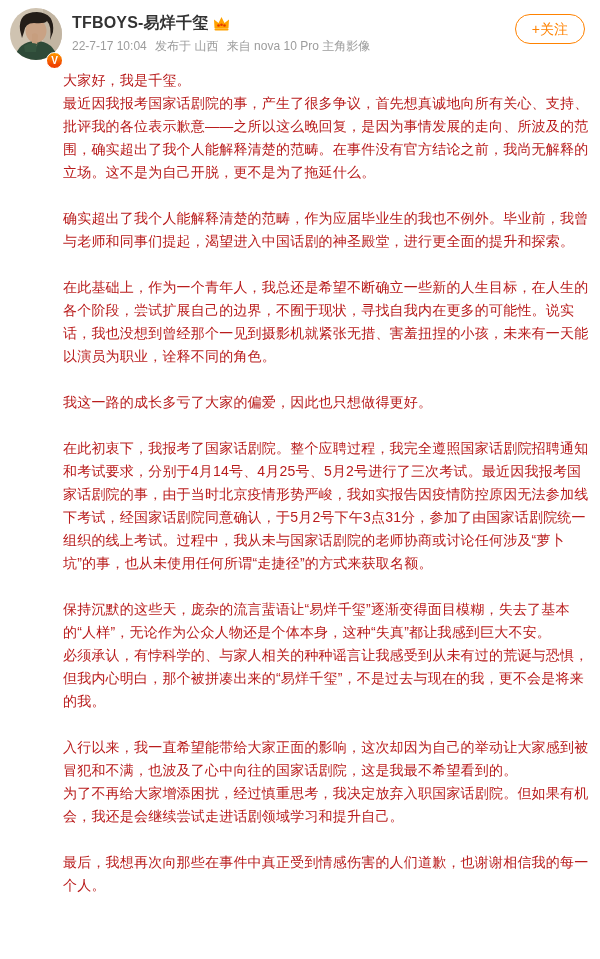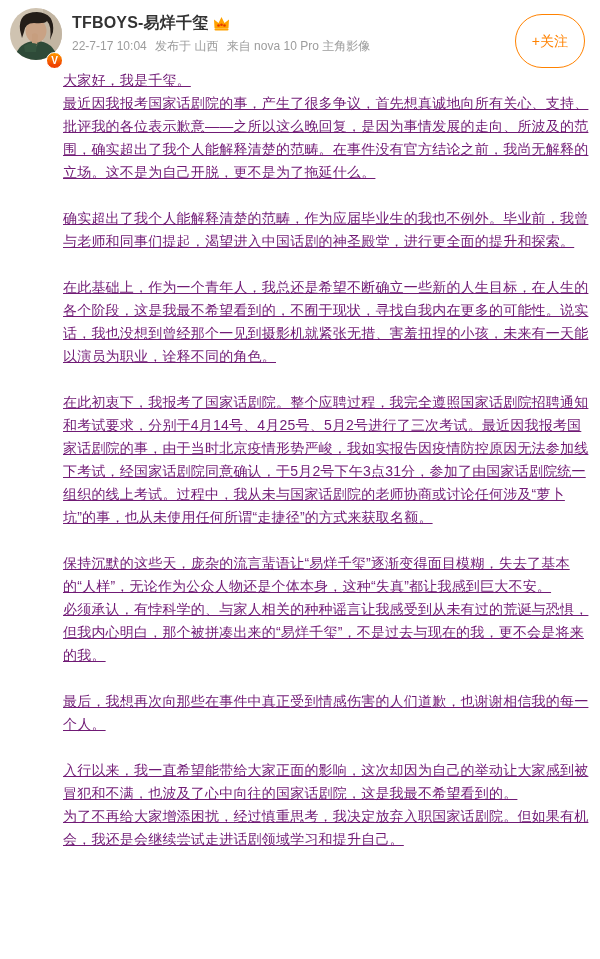--- a/index.html
+++ b/index.html
@@ -74,38 +74,37 @@
     margin-top: 4px;
     font-size: 12px;
     color: #9c9c9c;
     white-space: nowrap;
   }
   .meta-row span { margin-right: 5px; }
   .follow-btn {
     position: absolute;
     right: 15px;
     top: 14px;
-    padding: 17px 16px;
+    padding: 5px 16px;
     font-size: 14px;
     font-family: inherit;
     color: #ff8200;
     background: #ffffff;
     border: 1px solid #ff8200;
     border-radius: 999px;
     cursor: pointer;
     line-height: 18px;
   }
   
   .post-body {
     margin: 7px 11px 0 63px;
     font-size: 14px;
     line-height: 23px;
-    color: #701a75;
+    color: #b91c1c;
     letter-spacing: 0.2px;
-    text-decoration: underline;
   }
   .post-body p {
     margin: 0 0 23px 0;
     white-space: pre-wrap;
     word-break: break-all;
   }
   .post-date { margin-bottom: 0 !important; }
 </style>
 </head>
 <body>
@@ -148,22 +147,23 @@
     </div>
 
     <button class="follow-btn">+关注</button>
 
   </header>
 
   <main class="post-body">
     <p>大家好，我是千玺。
 最近因我报考国家话剧院的事，产生了很多争议，首先想真诚地向所有关心、支持、批评我的各位表示歉意——之所以这么晚回复，是因为事情发展的走向、所波及的范围，确实超出了我个人能解释清楚的范畴。在事件没有官方结论之前，我尚无解释的立场。这不是为自己开脱，更不是为了拖延什么。</p>
     <p>确实超出了我个人能解释清楚的范畴，作为应届毕业生的我也不例外。毕业前，我曾与老师和同事们提起，渴望进入中国话剧的神圣殿堂，进行更全面的提升和探索。</p>
-    <p>在此基础上，作为一个青年人，我总还是希望不断确立一些新的人生目标，在人生的各个阶段，这是我最不希望看到的，不囿于现状，寻找自我内在更多的可能性。说实话，我也没想到曾经那个一见到摄影机就紧张无措、害羞扭捏的小孩，未来有一天能以演员为职业，诠释不同的角色。</p>
+    <p>在此基础上，作为一个青年人，我总还是希望不断确立一些新的人生目标，在人生的各个阶段，尝试扩展自己的边界，不囿于现状，寻找自我内在更多的可能性。说实话，我也没想到曾经那个一见到摄影机就紧张无措、害羞扭捏的小孩，未来有一天能以演员为职业，诠释不同的角色。</p>
+    <p>我这一路的成长多亏了大家的偏爱，因此也只想做得更好。</p>
     <p>在此初衷下，我报考了国家话剧院。整个应聘过程，我完全遵照国家话剧院招聘通知和考试要求，分别于4月14号、4月25号、5月2号进行了三次考试。最近因我报考国家话剧院的事，由于当时北京疫情形势严峻，我如实报告因疫情防控原因无法参加线下考试，经国家话剧院同意确认，于5月2号下午3点31分，参加了由国家话剧院统一组织的线上考试。过程中，我从未与国家话剧院的老师协商或讨论任何涉及“萝卜坑”的事，也从未使用任何所谓“走捷径”的方式来获取名额。</p>
     <p>保持沉默的这些天，庞杂的流言蜚语让“易烊千玺”逐渐变得面目模糊，失去了基本的“人样”，无论作为公众人物还是个体本身，这种“失真”都让我感到巨大不安。
 必须承认，有悖科学的、与家人相关的种种谣言让我感受到从未有过的荒诞与恐惧，但我内心明白，那个被拼凑出来的“易烊千玺”，不是过去与现在的我，更不会是将来的我。</p>
-    <p>最后，我想再次向那些在事件中真正受到情感伤害的人们道歉，也谢谢相信我的每一个人。</p>
     <p>入行以来，我一直希望能带给大家正面的影响，这次却因为自己的举动让大家感到被冒犯和不满，也波及了心中向往的国家话剧院，这是我最不希望看到的。
 为了不再给大家增添困扰，经过慎重思考，我决定放弃入职国家话剧院。但如果有机会，我还是会继续尝试走进话剧领域学习和提升自己。</p>
+    <p>最后，我想再次向那些在事件中真正受到情感伤害的人们道歉，也谢谢相信我的每一个人。</p>
   </main>
 
 </div>
 
 </body></html>

